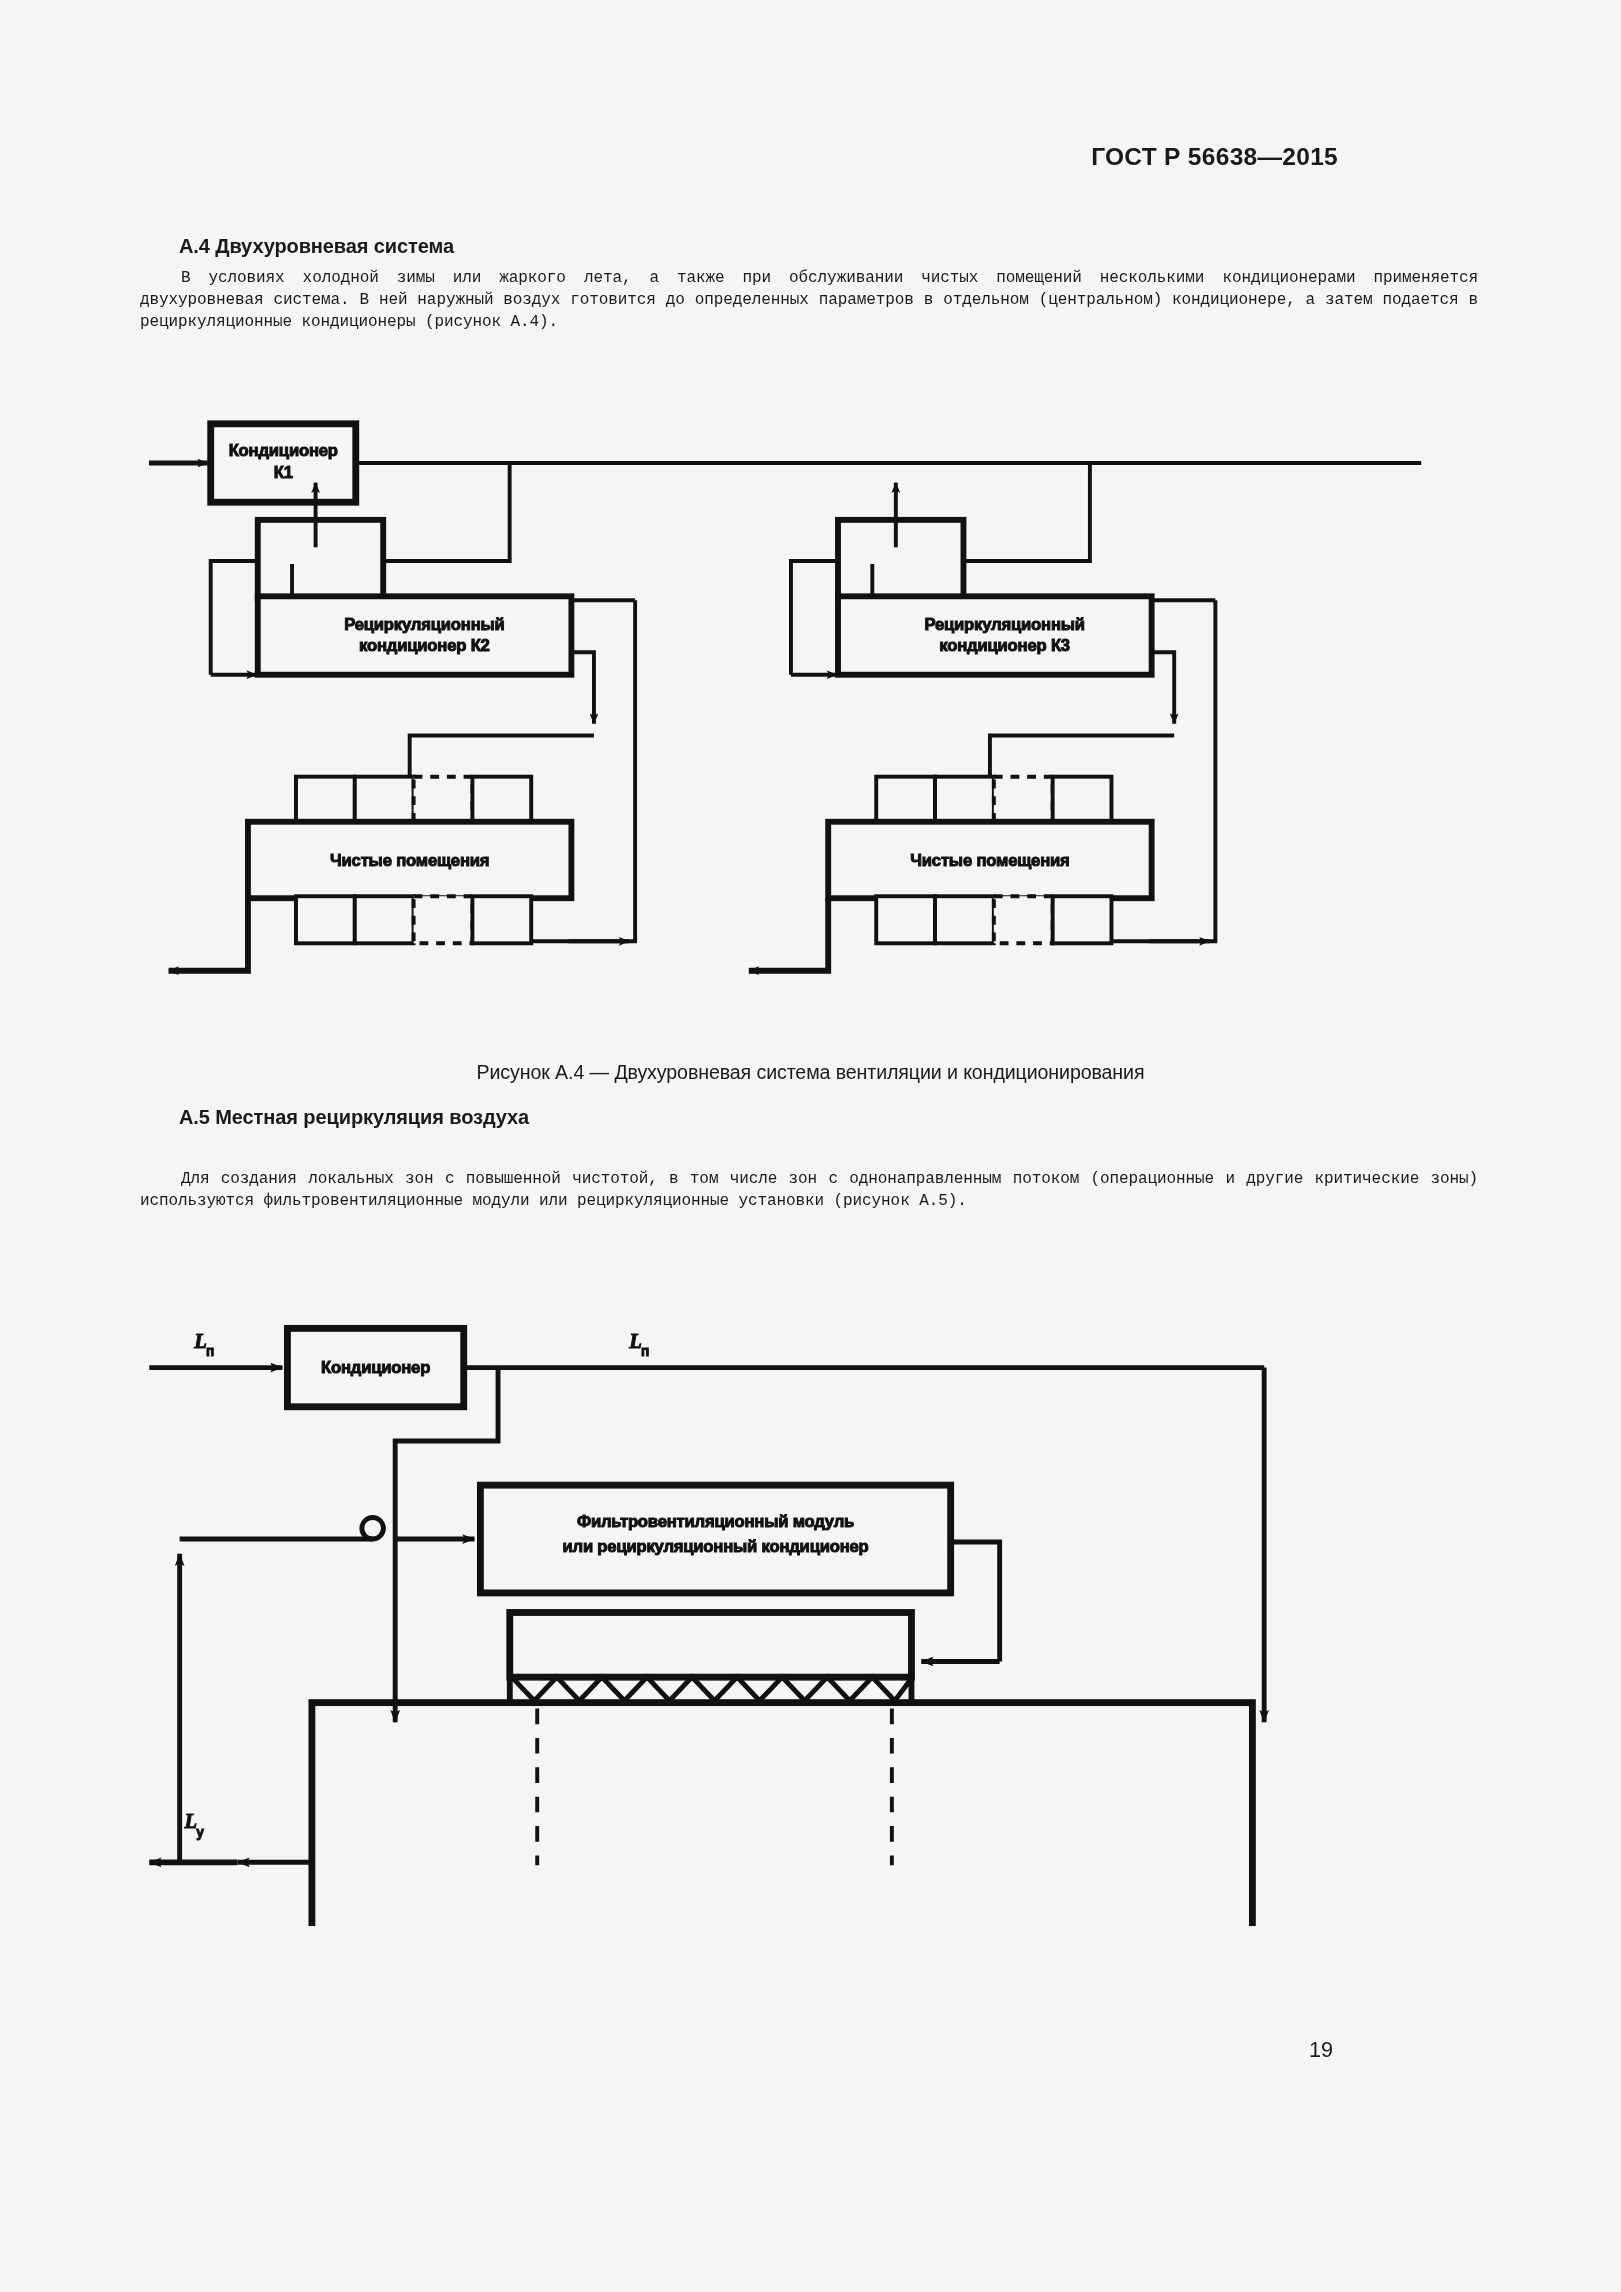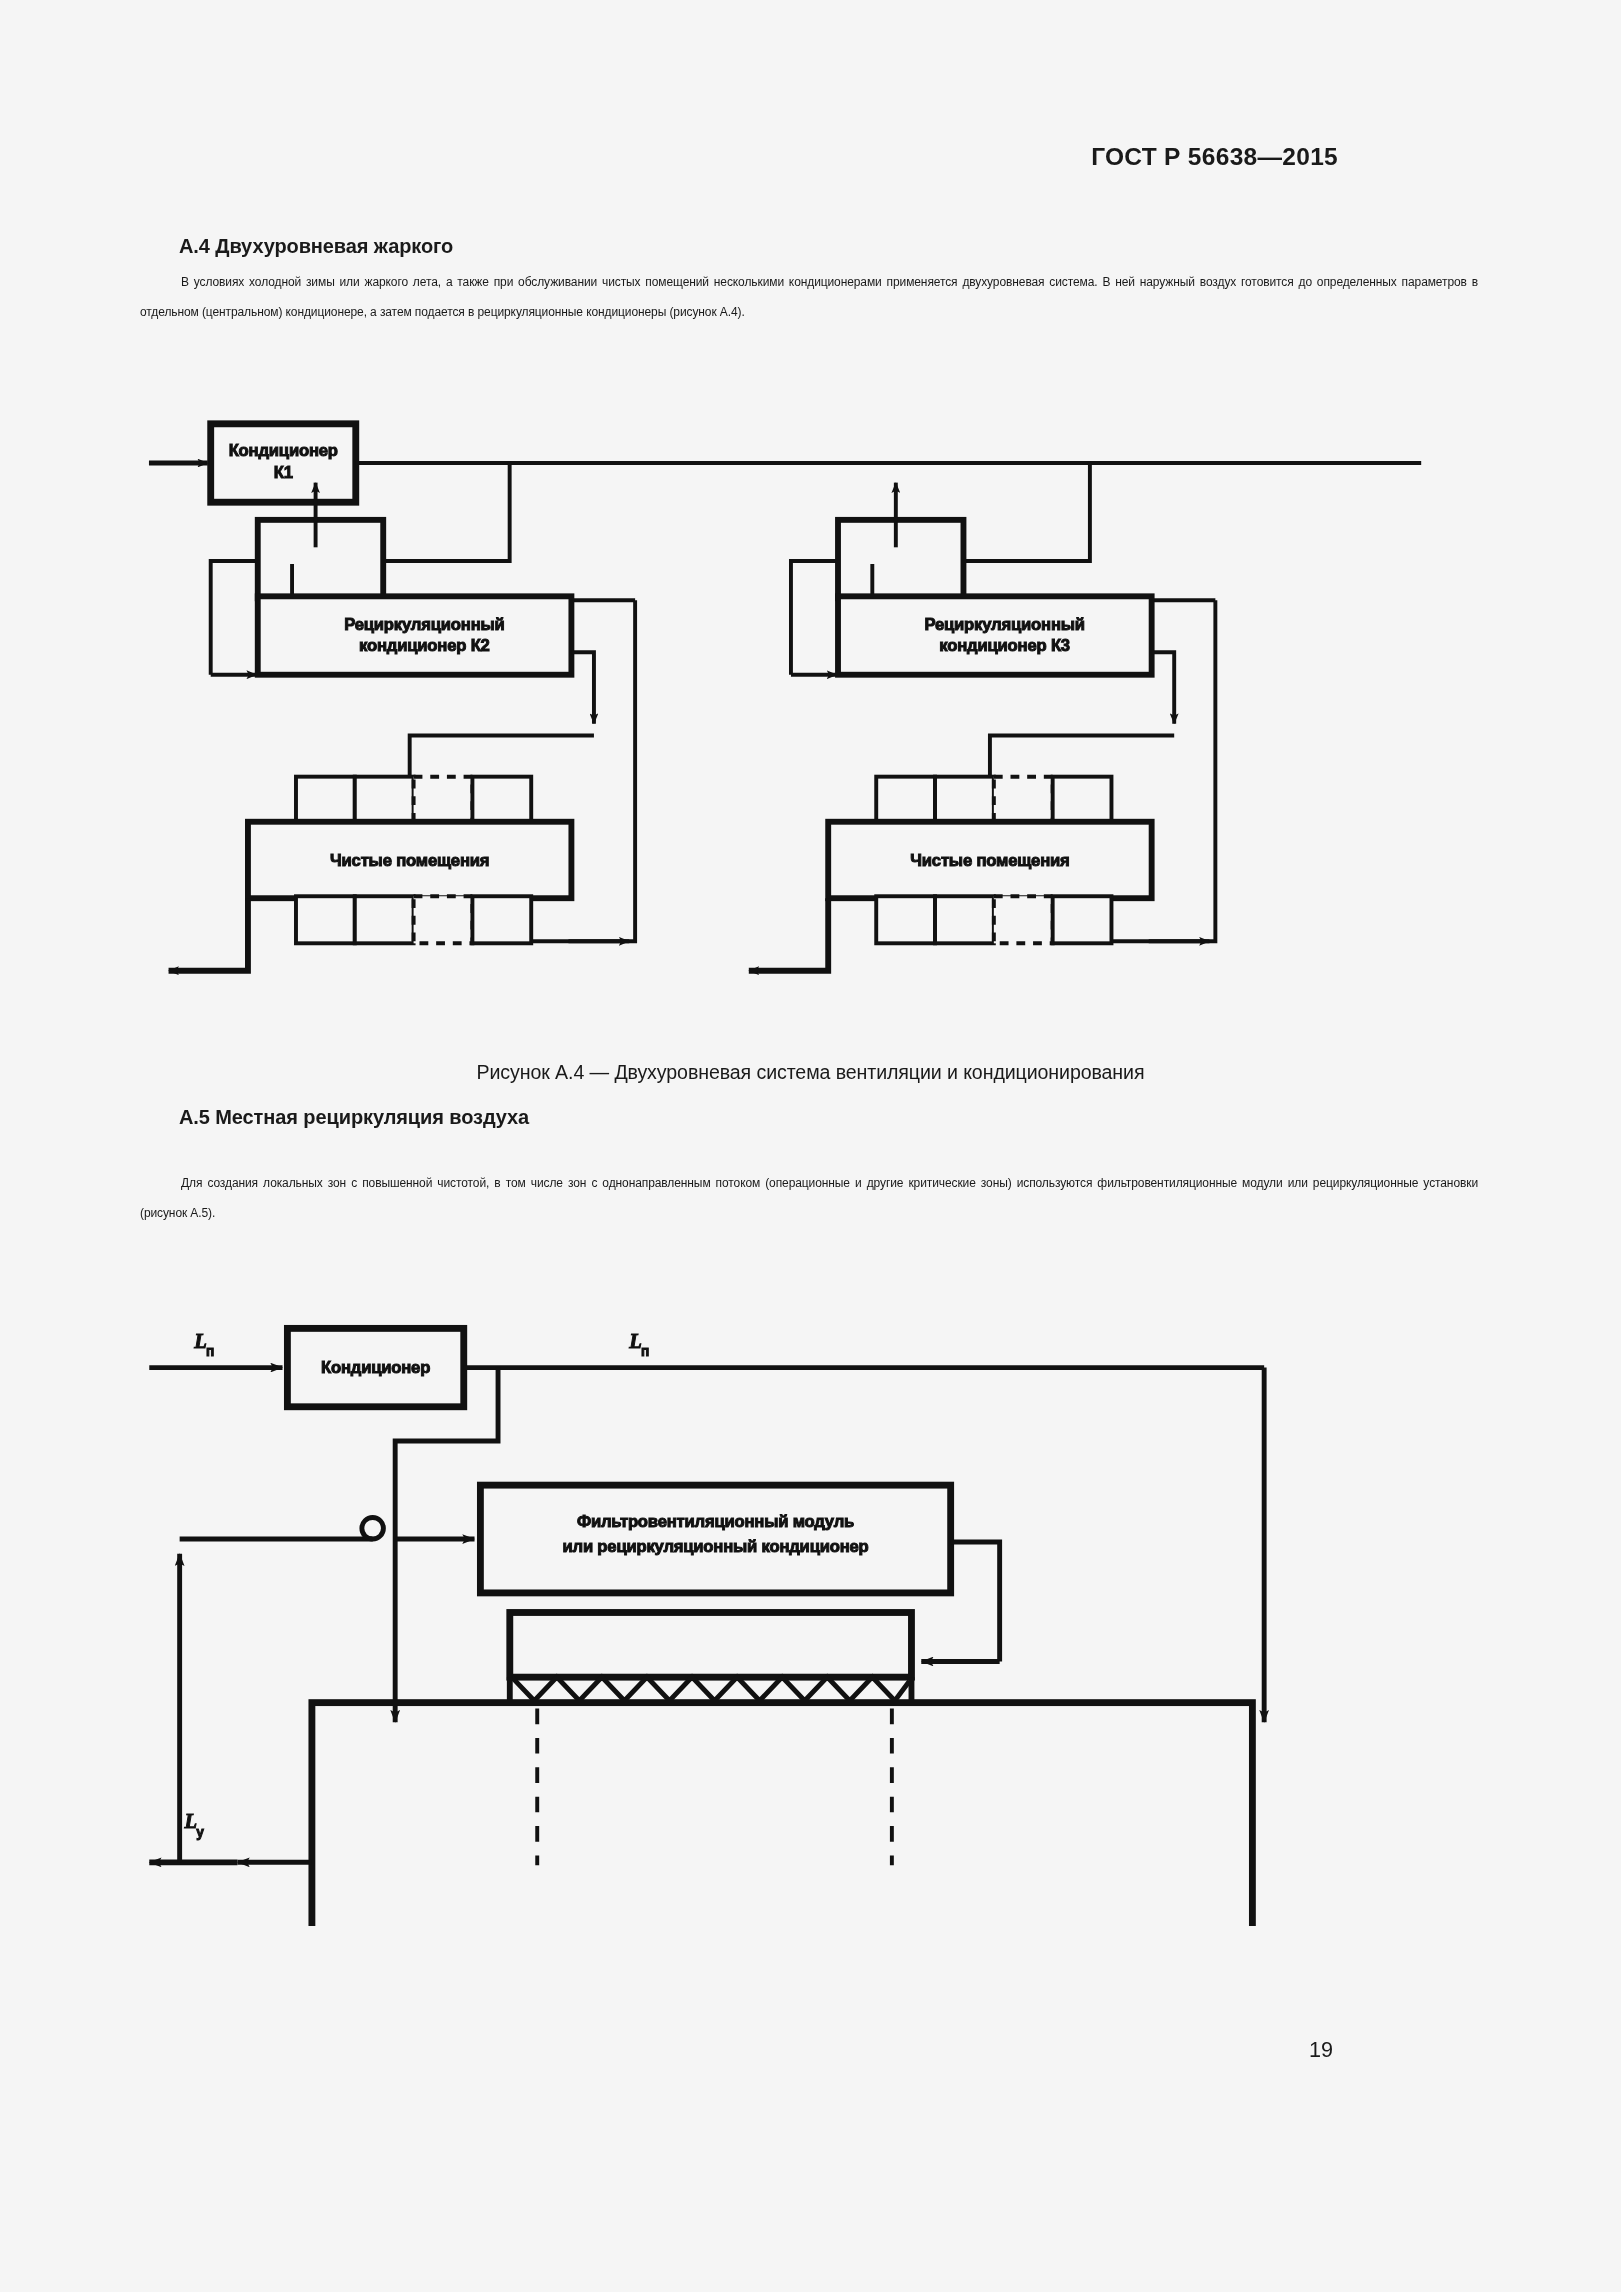--- a/index.html
+++ b/index.html
@@ -27,26 +27,27 @@
     font-size:20px;
     font-weight:bold;
     letter-spacing:-0.1px;
     white-space:nowrap;
   }
 
   .para {
     position:absolute;
     left:140px;
     width:1338px;
-    font-size:12px;
-    line-height:30px;
+    font-size:16px;
+    line-height:22px;
     text-align:justify;
     text-indent:41px;
     letter-spacing:-0.1px;
     hyphens:manual;
+    font-family:Liberation Mono, monospace;
   }
 
   .caption {
     position:absolute;
     width:1621px; left:0;
     text-align:center;
     font-size:19.6px;
     letter-spacing:-0.1px;
   }
 
@@ -80,21 +81,21 @@
     font-style:normal;
   }
 </style>
 </head>
 <body>
 
 <div class="page">
 
   <div class="header-std">ГОСТ Р 56638—2015</div>
 
-  <div class="sec-head" style="top:235px;">A.4 Двухуровневая жаркого</div>
+  <div class="sec-head" style="top:235px;">A.4 Двухуровневая система</div>
   <div class="para" style="top:267px;">В условиях холодной зимы или жаркого лета, а также при обслуживании чистых помещений несколькими кондиционерами применяется двухуровневая система. В ней наружный воздух готовится до определенных параметров в отдельном (центральном) кондиционере, а затем подается в рециркуляционные кондиционеры (рисунок А.4).</div>
 
   <div class="fig" style="left:147px; top:412px;">
     <svg width="1333" height="647" viewBox="0 0 1360 660" xmlns="http://www.w3.org/2000/svg">
       <defs>
         <marker id="ah" markerWidth="11" markerHeight="9" refX="10.5" refY="4.5" orient="auto" markerUnits="userSpaceOnUse">
           <path d="M0,0 L11,4.5 L0,9 L2.2,4.5 Z" fill="#111"></path>
         </marker>
         <marker id="ahS" markerWidth="9" markerHeight="8" refX="8.5" refY="4" orient="auto" markerUnits="userSpaceOnUse">
           <path d="M0,0 L9,4 L0,8 L1.8,4 Z" fill="#111"></path>

